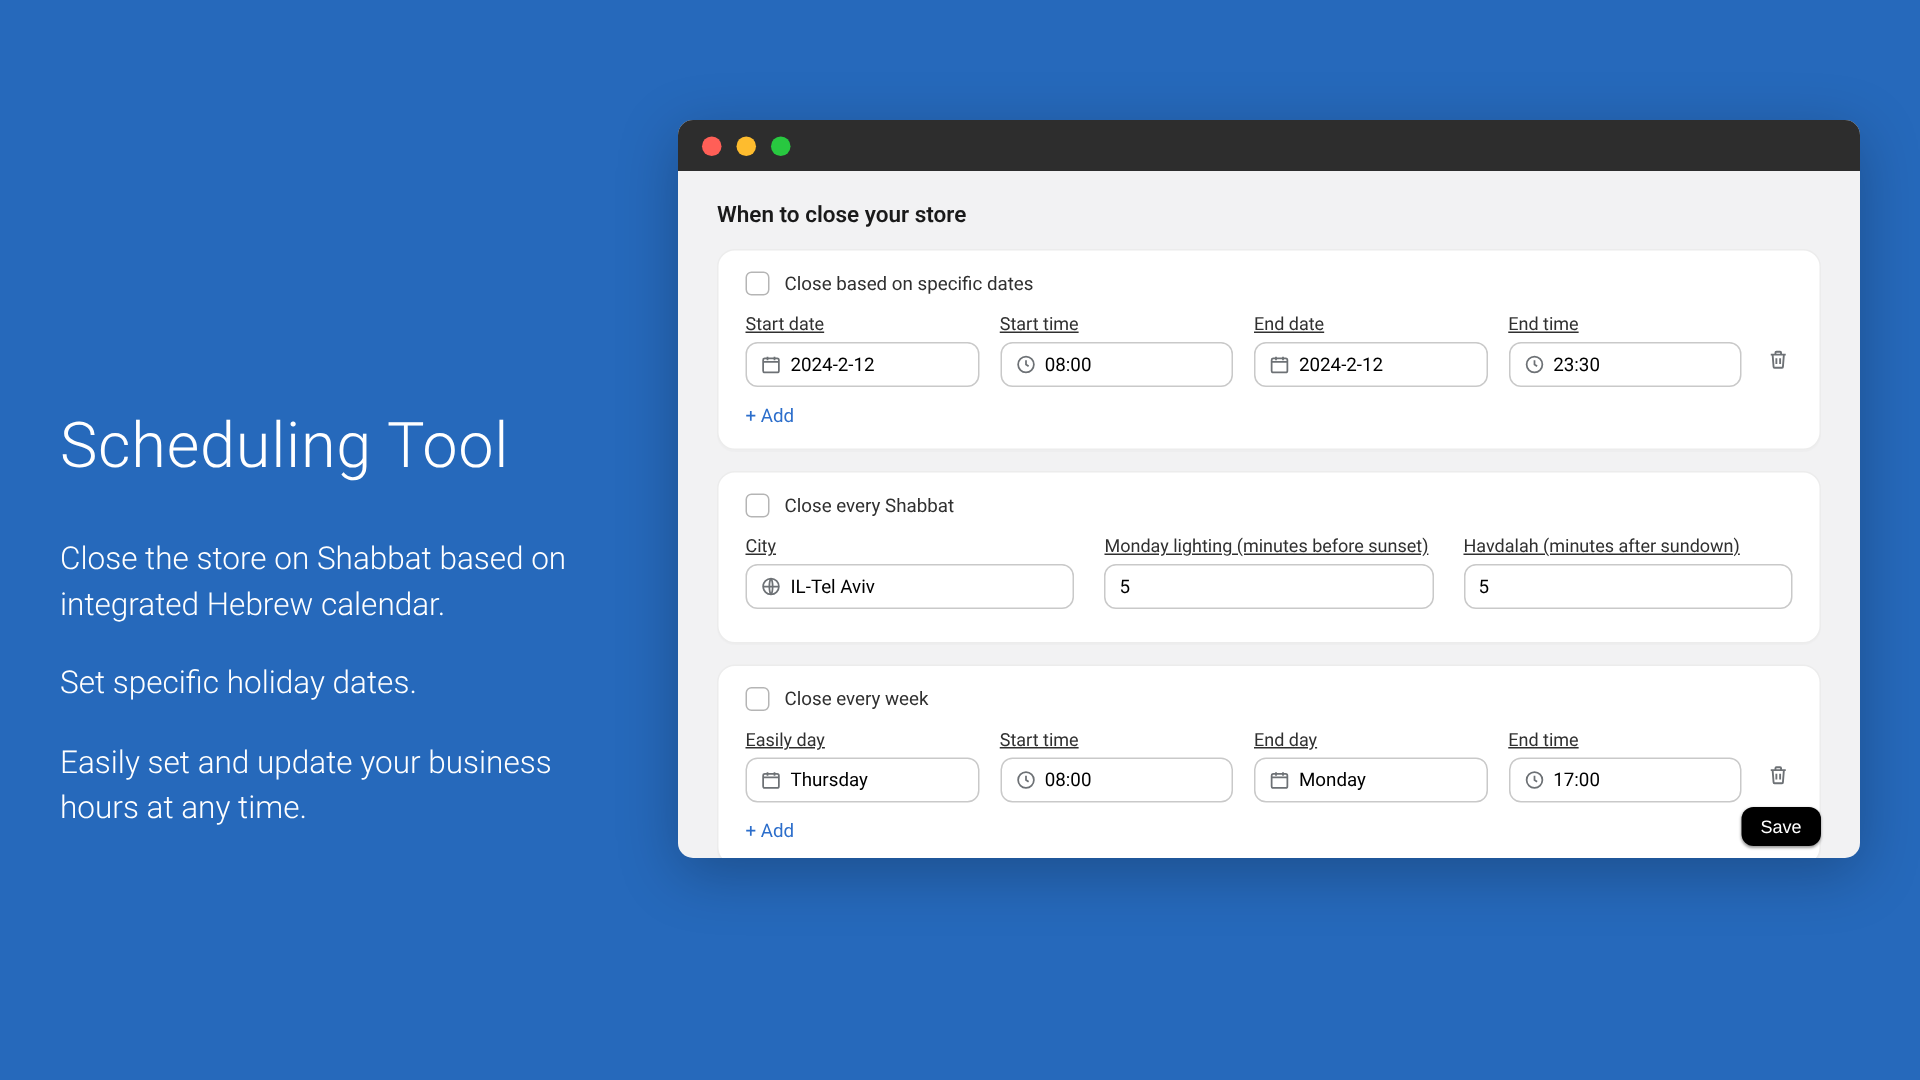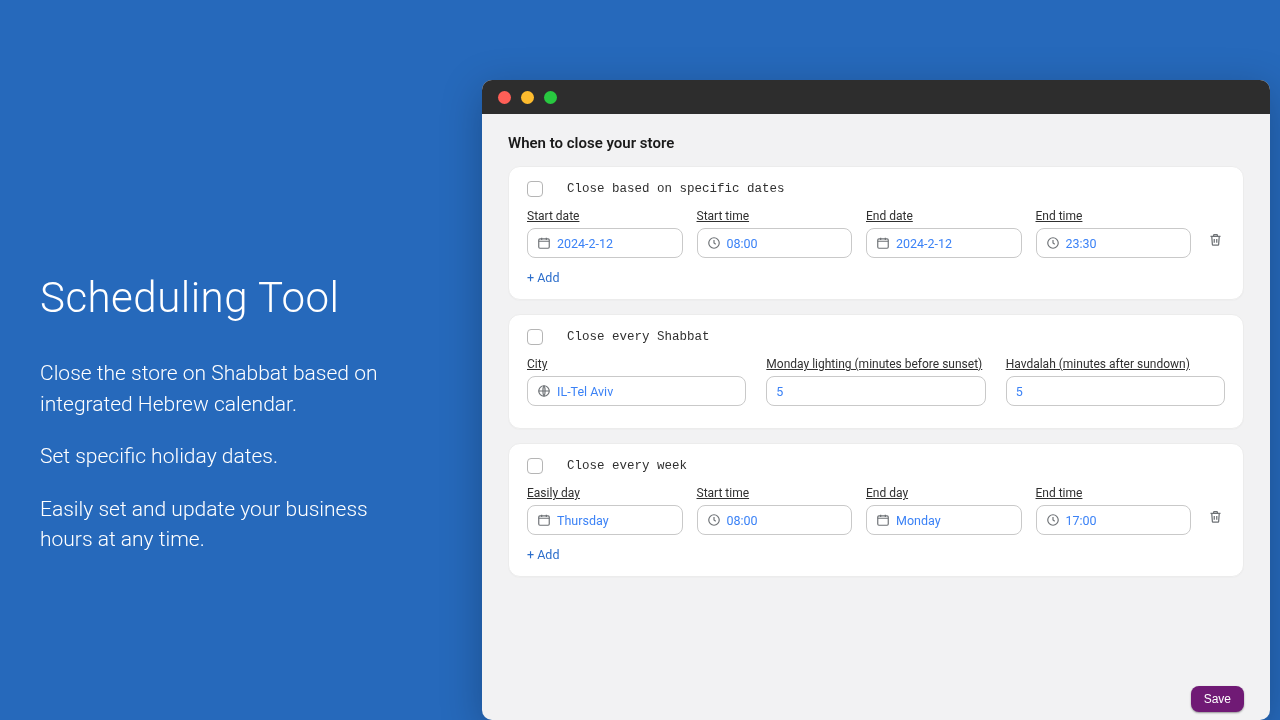--- a/index.html
+++ b/index.html
@@ -31,28 +31,27 @@
     font-size: 21px;
     line-height: 1.45;
     margin-bottom: 22px;
     max-width: 370px;
   }
 
   .app-window {
     margin-top: 80px;
     margin-bottom: 20px;
     width: 788px;
-    height: 640px;
+    height: 492px;
     border-radius: 10px;
     overflow: hidden;
     background: #f2f2f3;
     box-shadow: 0 10px 40px rgba(0,0,0,0.25);
     display: flex;
     flex-direction: column;
-    margin-left: 30px;
   }
   .titlebar {
     background: #2d2d2d;
     height: 34px;
     display: flex;
     align-items: center;
     padding-left: 16px;
     gap: 10px;
   }
   .dot { width: 13px; height: 13px; border-radius: 50%; }
@@ -78,25 +77,24 @@
     border-radius: 12px;
     border: 1px solid #ececec;
     padding: 14px 18px 12px 18px;
     margin-bottom: 14px;
     box-shadow: 0 1px 1px rgba(0,0,0,0.02);
   }
 
   .check-row {
     display: flex;
     align-items: center;
-    gap: 24px;
+    gap: 10px;
     margin-bottom: 12px;
     font-size: 12.5px;
     color: #303030;
-    font-family: Liberation Mono, monospace;
   }
   .checkbox {
     width: 16px; height: 16px;
     border: 1px solid #b5b5b5;
     border-radius: 4px;
     background: #fff;
   }
 
   .field-row {
     display: grid;
@@ -116,21 +114,21 @@
   }
   .input {
     display: flex;
     align-items: center;
     gap: 6px;
     border: 1px solid #c9c9c9;
     border-radius: 8px;
     padding: 5px 9px;
     background: #fff;
     font-size: 12.5px;
-    color: #3b82f6;
+    color: #000000;
     min-height: 30px;
   }
   .input .icon {
     width: 14px; height: 14px;
     color: #6d7175;
     flex-shrink: 0;
   }
   .input span { white-space: nowrap; }
 
   .link-btn {
@@ -149,21 +147,21 @@
     padding-bottom: 4px;
     align-self: center;
     margin-top: 16px;
   }
   .trash svg { width: 15px; height: 15px; }
 
   .save-btn {
     position: absolute;
     bottom: 8px;
     right: 26px;
-    background: #701a75;
+    background: #000000;
     color: #fff;
     font-size: 12px;
     font-weight: 500;
     border: none;
     border-radius: 8px;
     padding: 6px 13px;
     box-shadow: 0 1px 2px rgba(0,0,0,0.4);
   }
 
   svg { display: block; }

